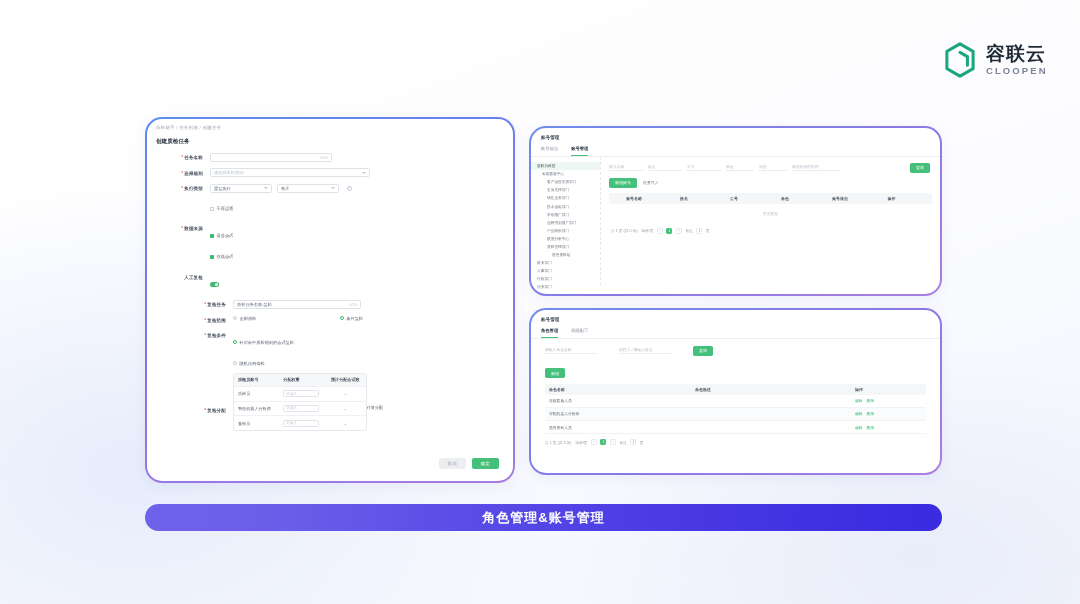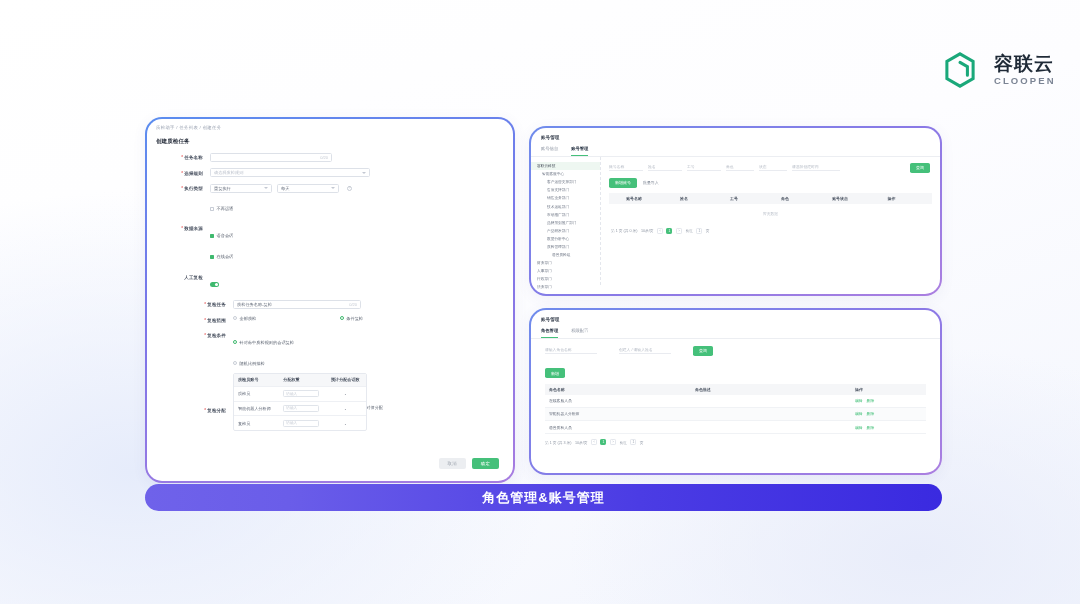--- a/index.html
+++ b/index.html
@@ -9,21 +9,21 @@
   }
   body {
     background:
       radial-gradient(ellipse 600px 400px at 12% 78%, #e6ecfb 0%, rgba(234,238,251,0) 70%),
       radial-gradient(ellipse 500px 300px at 85% 92%, #e9edfa 0%, rgba(233,237,250,0) 70%),
       linear-gradient(160deg, #ffffff 0%, #fdfdff 45%, #f2f5fd 100%);
     position: relative;
   }
 
   
-  .logo-wrap { position:absolute; left:941px; top:51px; display:flex; align-items:center; gap:15px; }
+  .logo-wrap { position:absolute; left:941px; top:41px; display:flex; align-items:center; gap:7px; }
   .logo-mark { width:38px; height:38px; flex:none; }
   .logo-txt { display:flex; flex-direction:column; line-height:1; }
   .logo-cn { font-size:19px; font-weight:700; color:#1f2a37; letter-spacing:1px; }
   .logo-en { font-size:9.5px; font-weight:700; color:#7b8494; letter-spacing:2.1px; margin-top:3px; }
 
   
   .panel { position:absolute; background:#fff; border-radius:17px; padding:2px;
            box-shadow:0 3px 14px rgba(80,90,160,.07); }
   .panel-inner { width:100%; height:100%; background:#fff; border-radius:15px; overflow:hidden; position:relative; }
   #panel-form { left:145px; top:117px; width:370px; height:366px;
@@ -93,21 +93,21 @@
   .tbl-row { display:flex; margin:0 8px; border-bottom:0.6px solid #f0f2f5; align-items:center; }
   .tbl-row > div { font-size:3.8px; color:#606877; padding:3.6px 0; }
   .empty { text-align:center; font-size:3.8px; color:#b9bfc9; padding:7px 0; }
   .pager { display:flex; align-items:center; gap:3.5px; padding:5px 0 0 10px; font-size:3.7px; color:#8e96a3; }
   .pg { width:6px;height:6px;border:0.6px solid #e4e7ed;border-radius:1.2px;display:flex;
         align-items:center;justify-content:center;font-size:3.4px;color:#9aa2af;background:#fff; }
   .pg.on { background:#45c07a; border-color:#45c07a; color:#fff; }
   .lnk { color:#45c07a; font-size:3.8px; }
 
   
-  .banner { position:absolute; left:145px; top:484px; width:797px; height:27px; border-radius:14px;
+  .banner { position:absolute; left:145px; top:504px; width:797px; height:27px; border-radius:14px;
     background:linear-gradient(90deg,#6f62ea 0%,#6a5de9 18%,#4b3ce4 62%,#3a2ae0 100%);
     display:flex; align-items:center; justify-content:center; }
   .banner span { color:#fff; font-size:13px; font-weight:700; letter-spacing:1px; }
 </style>
 </head>
 <body>
 
 <div class="logo-wrap">
   <svg class="logo-mark" viewBox="0 0 40 40">
     <path d="M20 3 L33.8 11 L33.8 29 L20 37 L6.2 29 L6.2 11 Z" fill="none" stroke="#1aa87a" stroke-width="3.2"></path>

